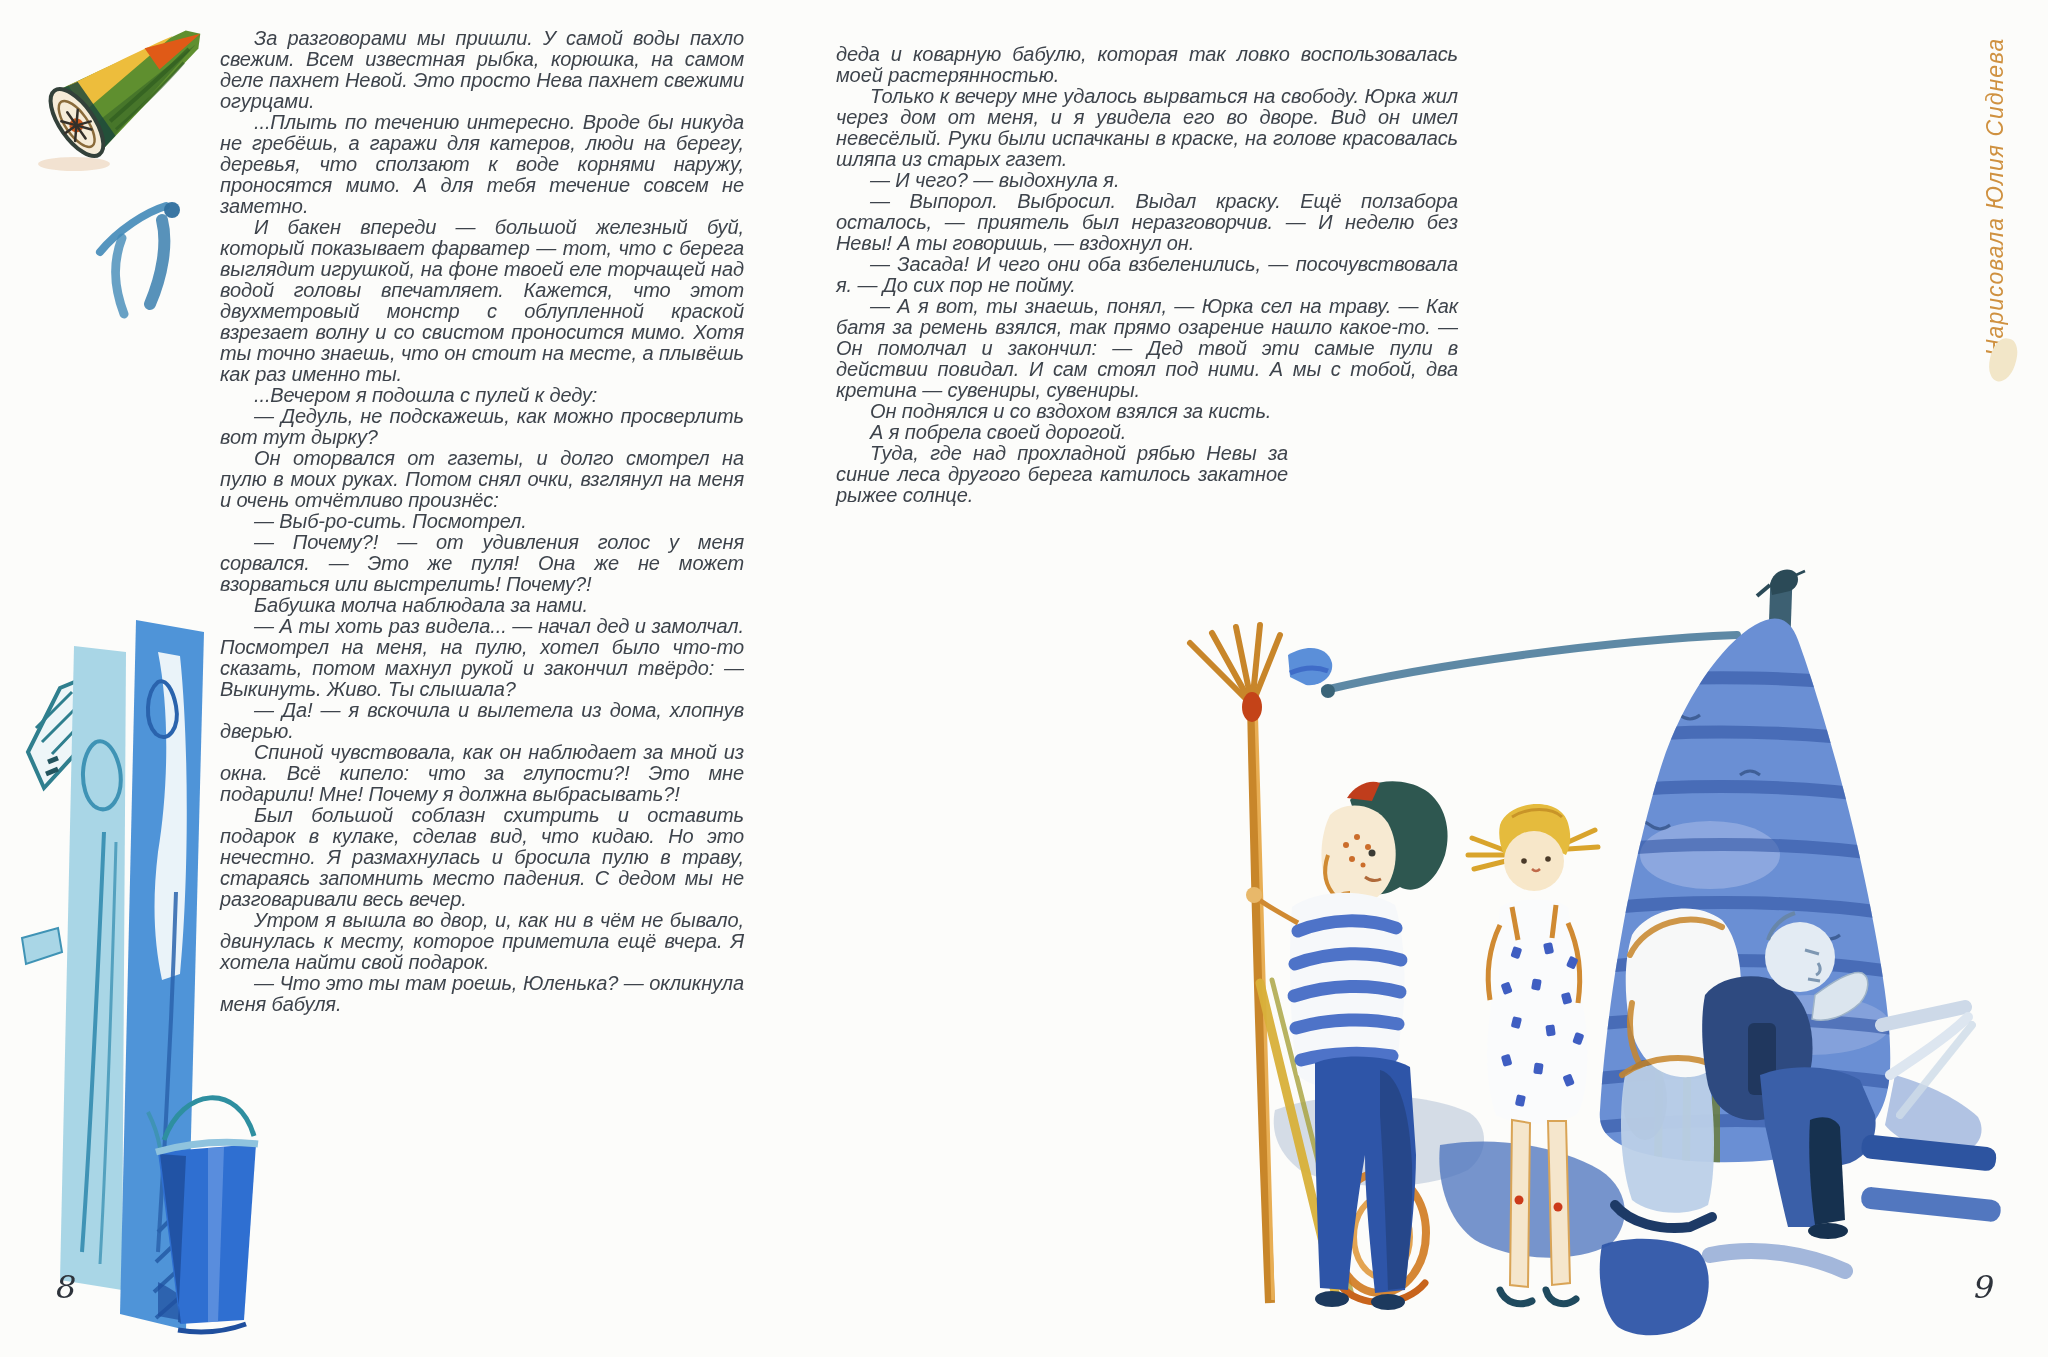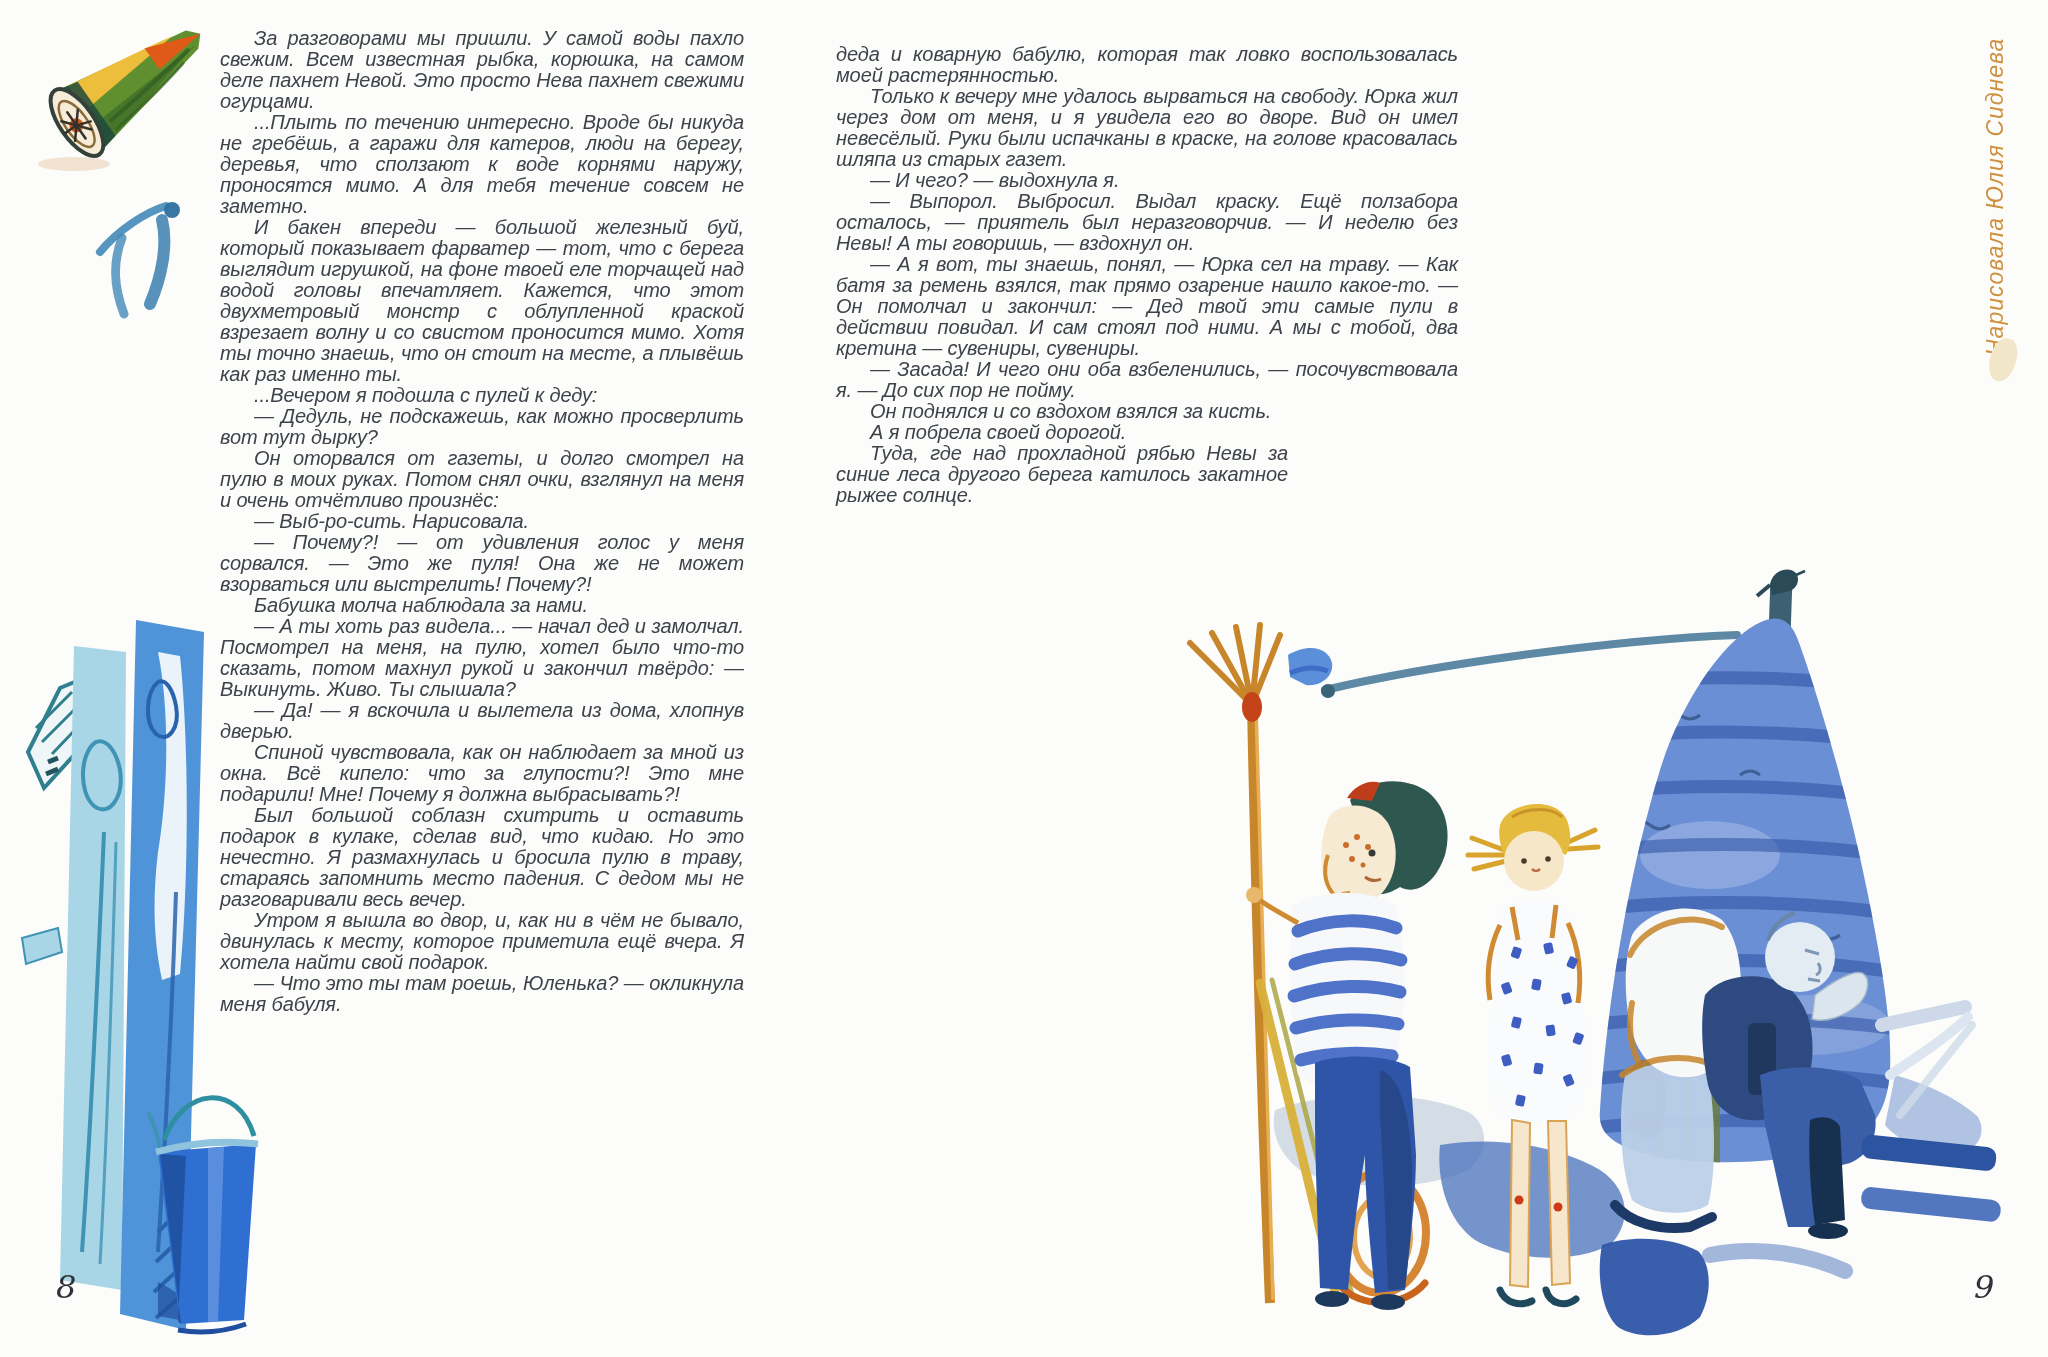--- a/index.html
+++ b/index.html
@@ -110,39 +110,39 @@
     </g>
   </svg>
 
   <div id="left-text" class="text-col">
       <p class="para">За разговорами мы пришли. У самой воды пахло свежим. Всем известная рыбка, корюшка, на самом деле пахнет Невой. Это просто Нева пахнет свежими огурцами.</p>
       <p class="para">...Плыть по течению интересно. Вроде бы никуда не гребёшь, а гаражи для катеров, люди на берегу, деревья, что сползают к воде корнями наружу, проносятся мимо. А для тебя течение совсем не заметно.</p>
       <p class="para">И бакен впереди — большой железный буй, который показывает фарватер — тот, что с берега выглядит игрушкой, на фоне твоей еле торчащей над водой головы впечатляет. Кажется, что этот двухметровый монстр с облупленной краской взрезает волну и со свистом проносится мимо. Хотя ты точно знаешь, что он стоит на месте, а плывёшь как раз именно ты.</p>
       <p class="para">...Вечером я подошла с пулей к деду:</p>
       <p class="para">— Дедуль, не подскажешь, как можно просверлить вот тут дырку?</p>
       <p class="para">Он оторвался от газеты, и долго смотрел на пулю в моих руках. Потом снял очки, взглянул на меня и очень отчётливо произнёс:</p>
-      <p class="para">— Выб-ро-сить. Нарисовала.</p>
+      <p class="para">— Выб-ро-сить. Посмотрел.</p>
       <p class="para">— Почему?! — от удивления голос у меня сорвался. — Это же пуля! Она же не может взорваться или выстрелить! Почему?!</p>
       <p class="para">Бабушка молча наблюдала за нами.</p>
       <p class="para">— А ты хоть раз видела... — начал дед и замолчал. Посмотрел на меня, на пулю, хотел было что-то сказать, потом махнул рукой и закончил твёрдо: — Выкинуть. Живо. Ты слышала?</p>
       <p class="para">— Да! — я вскочила и вылетела из дома, хлопнув дверью.</p>
       <p class="para">Спиной чувствовала, как он наблюдает за мной из окна. Всё кипело: что за глупости?! Это мне подарили! Мне! Почему я должна выбрасывать?!</p>
       <p class="para">Был большой соблазн схитрить и оставить подарок в кулаке, сделав вид, что кидаю. Но это нечестно. Я размахнулась и бросила пулю в траву, стараясь запомнить место падения. С дедом мы не разговаривали весь вечер.</p>
       <p class="para">Утром я вышла во двор, и, как ни в чём не бывало, двинулась к месту, которое приметила ещё вчера. Я хотела найти свой подарок.</p>
       <p class="para">— Что это ты там роешь, Юленька? — окликнула меня бабуля.</p>
     </div>
   <div id="page-num-left" class="page-num">8</div>
 
   <div id="right-text" class="text-col">
       <p class="para noindent">деда и коварную бабулю, которая так ловко воспользовалась моей растерянностью.</p>
       <p class="para">Только к вечеру мне удалось вырваться на свободу. Юрка жил через дом от меня, и я увидела его во дворе. Вид он имел невесёлый. Руки были испачканы в краске, на голове красовалась шляпа из старых газет.</p>
       <p class="para">— И чего? — выдохнула я.</p>
       <p class="para">— Выпорол. Выбросил. Выдал краску. Ещё ползабора осталось, — приятель был неразговорчив. — И неделю без Невы! А ты говоришь, — вздохнул он.</p>
+      <p class="para">— Засада! И чего они оба взбеленились, — посочувствовала я. — До сих пор не пойму.</p>
       <p class="para">— А я вот, ты знаешь, понял, — Юрка сел на траву. — Как батя за ремень взялся, так прямо озарение нашло какое-то. — Он помолчал и закончил: — Дед твой эти самые пули в действии повидал. И сам стоял под ними. А мы с тобой, два кретина — сувениры, сувениры.</p>
-      <p class="para">— Засада! И чего они оба взбеленились, — посочувствовала я. — До сих пор не пойму.</p>
       <p class="para">Он поднялся и со вздохом взялся за кисть.</p>
       <p class="para">А я побрела своей дорогой.</p>
       <p class="para narrow">Туда, где над прохладной рябью Невы за синие леса другого берега катилось закатное рыжее солнце.</p>
     </div>
 
   <svg id="yard-art" width="1160" height="800" viewBox="0 0 1160 800">
     <defs>
       <clipPath id="hutClip">
         <path d="M740,555 C745,470 765,330 800,215 C820,150 860,90 895,70 C915,58 930,62 938,85 C960,145 990,250 1008,340 C1022,410 1032,470 1030,515 C1028,552 1015,575 985,590 C920,612 820,612 772,595 C748,585 738,575 740,555 Z"></path>
       </clipPath>

